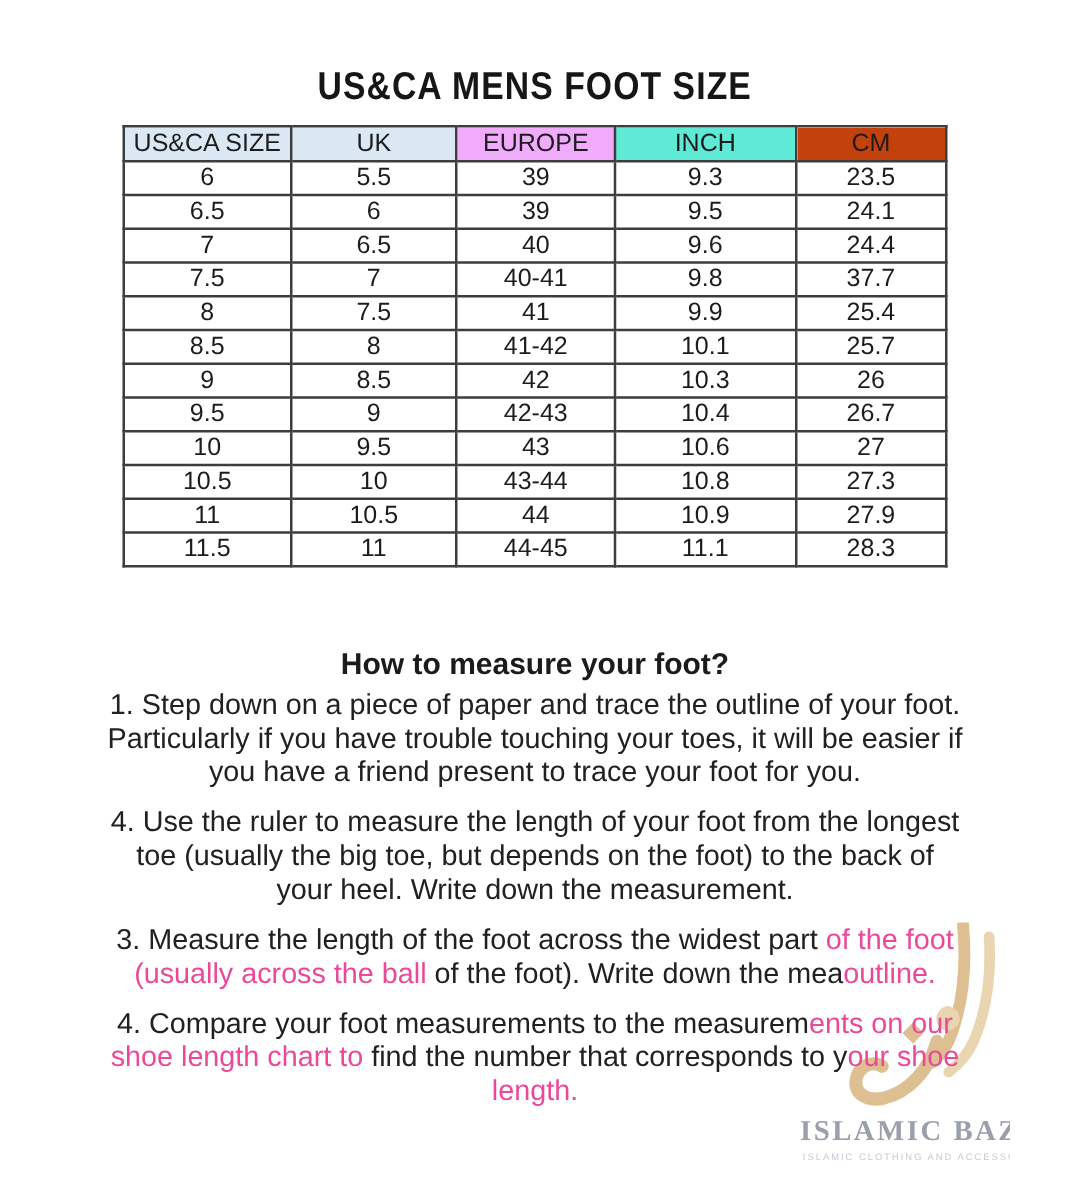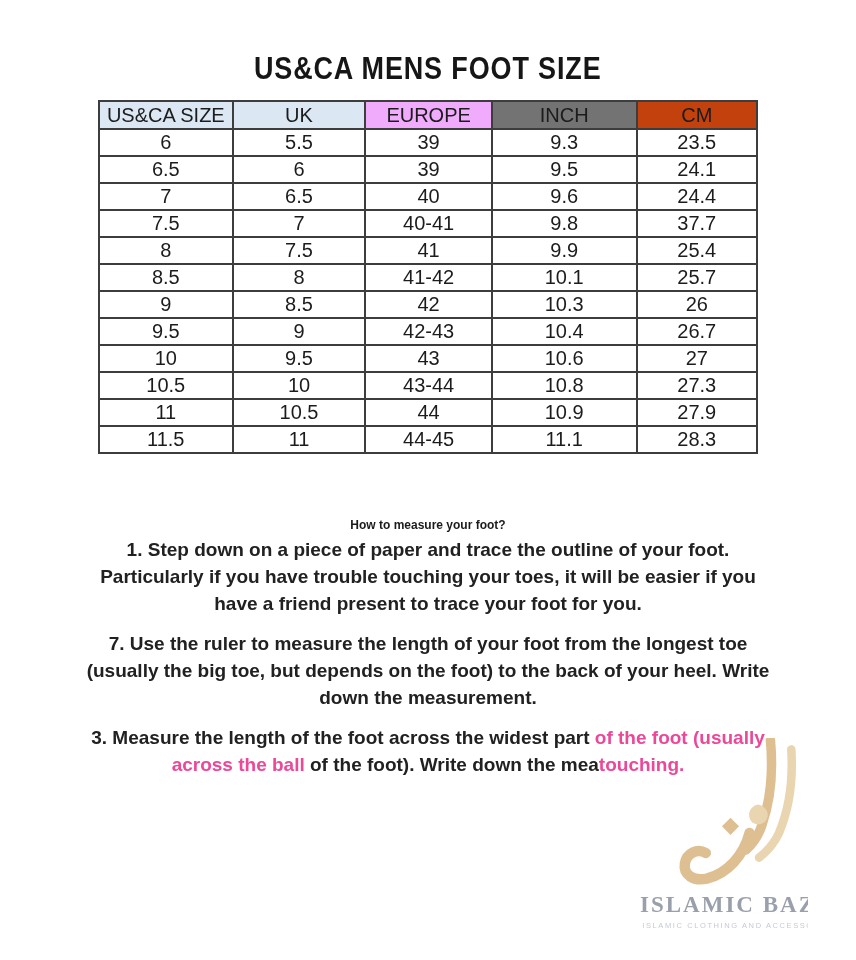--- a/index.html
+++ b/index.html
@@ -45,31 +45,30 @@
   .size-table th{height:26px;}
   
   .instructions{
     position:relative;
     z-index:2;
     margin-top:64px;
     padding:0 36px;
     text-align:center;
   }
   .instructions-heading{
-    font-size:12px;
+    font-size:24px;
     font-weight:bold;
     color:#1b1b1b;
     margin:0 0 4px 0;
   }
   .instructions p{
     margin:0 0 13px 0;
-    font-size:19px;
+    font-size:23px;
     line-height:27px;
     color:#212121;
-    font-weight:bold;
   }
   .instructions p span.fade{color:#ec4899;}
   
   .watermark{
     position:absolute;
     top:734px;left:592px;
     width:200px;
     z-index:1;
     text-align:center;
   }
@@ -107,21 +106,21 @@
         <col style="width:20.2%">
         <col style="width:19.2%">
         <col style="width:22.0%">
         <col style="width:18.3%">
     </colgroup>
     <thead>
         <tr>
           <th style="background: rgb(219, 232, 244);">US&amp;CA SIZE</th>
           <th style="background: rgb(219, 232, 244);">UK</th>
           <th style="background: #f0abfc;">EUROPE</th>
-          <th style="background: #737373;">INCH</th>
+          <th style="background: #5eead4;">INCH</th>
           <th style="background: #c2410c;">CM</th>
         </tr>
       </thead>
     <tbody>
         <tr>
           <td>6</td>
           <td>5.5</td>
           <td>39</td>
           <td>9.3</td>
           <td>23.5</td>
@@ -203,22 +202,23 @@
           <td>11.1</td>
           <td>28.3</td>
         </tr>
       </tbody>
   </table>
 
   <section class="instructions">
     <h2 class="instructions-heading">How to measure your foot?</h2>
     <div>
         <p><span>1. Step down on a piece of paper and trace the outline of your foot. Particularly if you have trouble touching your toes, it will be easier if you have a friend present to trace your foot for you.</span></p>
-        <p><span>7. Use the ruler to measure the length of your foot from the longest toe (usually the big toe, but depends on the foot) to the back of your heel. Write down the measurement.</span></p>
-        <p><span>3. Measure the length of the foot across the widest part </span><span class="fade">of the foot (usually across the ball </span><span>of the foot). Write down the mea</span><span class="fade">touching.</span></p>
+        <p><span>4. Use the ruler to measure the length of your foot from the longest toe (usually the big toe, but depends on the foot) to the back of your heel. Write down the measurement.</span></p>
+        <p><span>3. Measure the length of the foot across the widest part </span><span class="fade">of the foot (usually across the ball </span><span>of the foot). Write down the mea</span><span class="fade">outline.</span></p>
+        <p><span>4. Compare your foot measurements to the measurem</span><span class="fade">ents on our shoe length chart to </span><span>find the number that corresponds to y</span><span class="fade">our shoe length.</span></p>
       </div>
   </section>
 
   <div class="watermark">
     <svg class="calligraphy" width="152" height="152" viewBox="0 0 160 160" fill="none" xmlns="http://www.w3.org/2000/svg">
       <path d="M112 2 C115 34 112 66 103 92 C99 104 93 112 86 118" stroke="var(--gold,#d8b580)" stroke-width="10" stroke-linecap="round" fill="none"></path>
       <path d="M134 12 C136 44 132 74 121 100 C116 111 109 119 100 126" stroke="var(--gold-light,#e6cfa4)" stroke-width="9" stroke-linecap="round" fill="none"></path>
       <path d="M99 70 C108 72 112 80 107 87 C102 93 92 92 90 84 C88 77 93 71 99 70 Z" fill="var(--gold-light,#e6cfa4)"></path>
       <path d="M90 100 C84 124 66 143 45 148 C31 151 20 144 22 132 C24 121 35 116 44 121" stroke="var(--gold,#d8b580)" stroke-width="11" stroke-linecap="round" fill="none"></path>
       <path d="M70 84 l9 9 -9 9 -9 -9 Z" fill="var(--gold,#d8b580)"></path>

